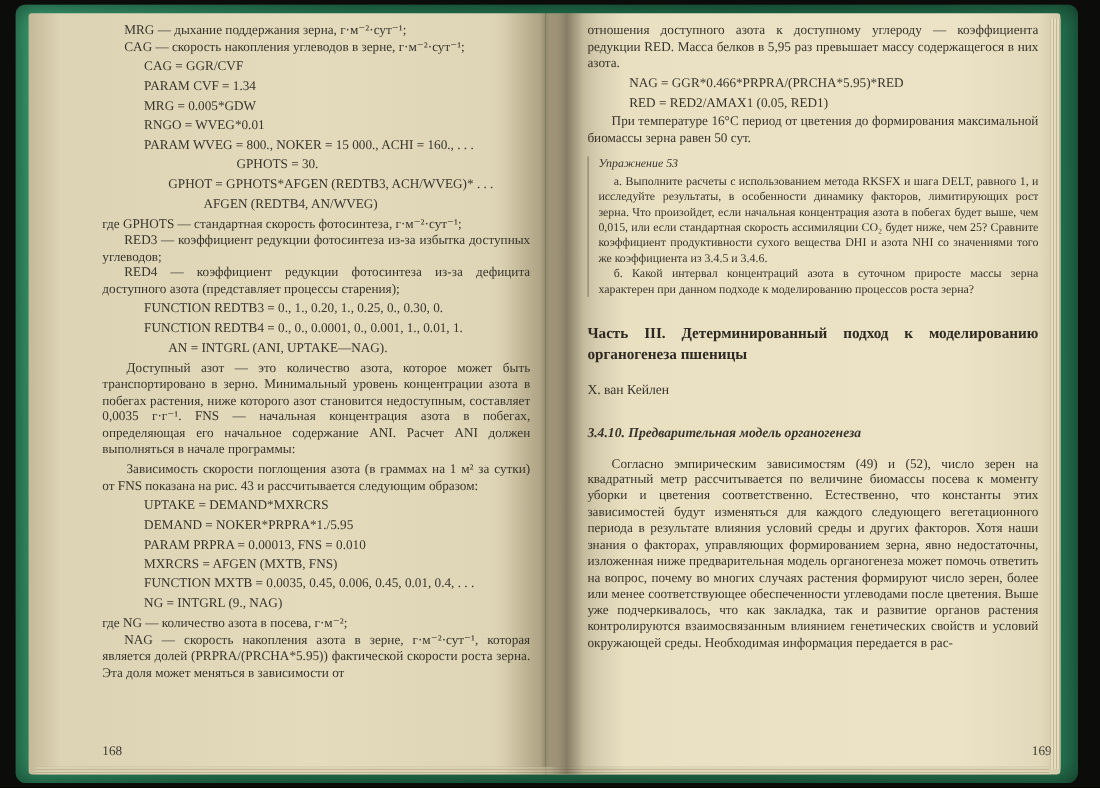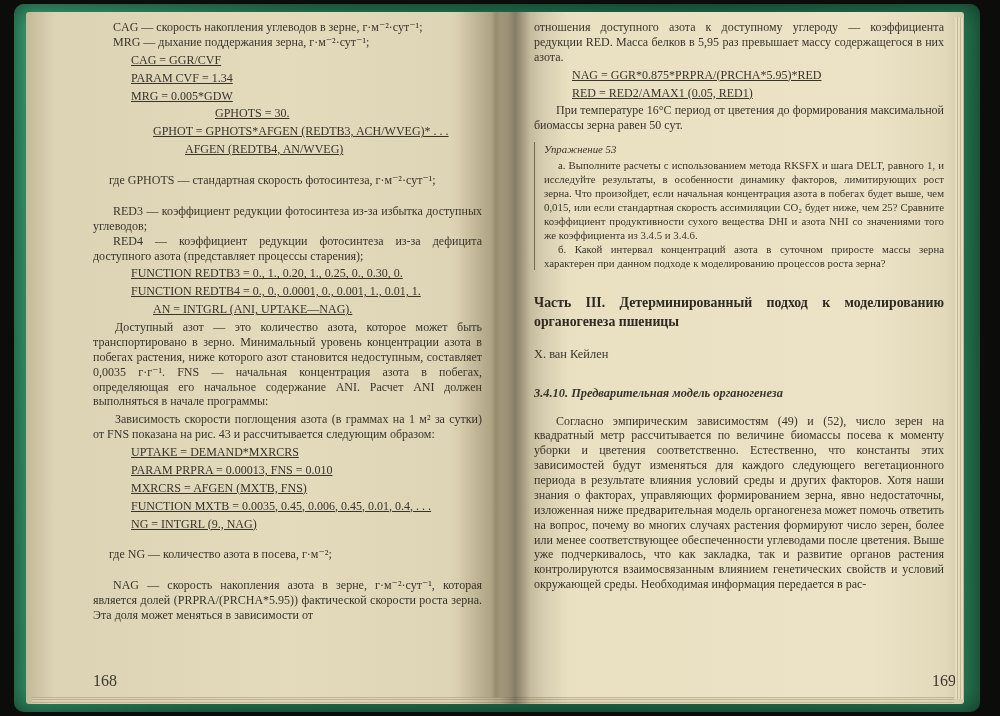--- a/index.html
+++ b/index.html
@@ -19,30 +19,30 @@
     background:linear-gradient(90deg,rgba(55,40,15,0) 0%,rgba(55,40,15,.18) 38%,rgba(25,16,5,.42) 52%,rgba(55,40,15,.16) 66%,rgba(55,40,15,0) 100%);}
   .edge-right{position:absolute;right:0;top:5px;bottom:5px;width:9px;
     background:repeating-linear-gradient(90deg,#e7dec0 0 2px,#bfb596 2px 3px);opacity:.9;}
   .edge-bottom{position:absolute;left:6px;right:10px;bottom:0;height:7px;
     background:repeating-linear-gradient(0deg,#d9d0b1 0 1.5px,#b3a98a 1.5px 2.5px);opacity:.7;}
 
   .content{position:absolute;top:8px;bottom:36px;overflow:hidden;color:#38342c;
            font-size:12px;line-height:1.24;}
   .content-left{left:67px;right:14px;}
   .content-right{left:38px;right:20px;}
-  .pagenum{position:absolute;bottom:14px;font-size:16px;color:#3c3830;}
+  .pagenum{position:absolute;bottom:14px;font-size:12px;color:#3c3830;}
   .pn-left{left:67px;}
   .pn-right{right:8px;}
 
   .blk{margin:0;}
   .para{text-align:justify;text-indent:22px;margin:3px 0 2px;}
   .para0{text-align:justify;margin:0 0 2px;}
-  .def{text-align:justify;margin:16px;}
+  .def{text-align:justify;margin:0;}
   .def2{text-align:justify;text-indent:20px;margin:0;}
-  .formula{margin:3px 0;white-space:nowrap;text-decoration:underline;}
+  .formula{margin:3px 0;white-space:nowrap;}
   .ind1{padding-left:38px;}
   .ind2{padding-left:60px;}
   .ind3{padding-left:92px;}
   .ind4{padding-left:122px;}
 
   .exercise{border-left:1px solid #7b735f;padding-left:9px;margin:9px 0 10px;
             font-size:10.8px;line-height:1.3;}
   .ex-title{font-style:italic;margin:0 0 2px;}
   .ex{text-align:justify;text-indent:14px;margin:0;}
 
@@ -52,50 +52,53 @@
   .section-heading{font-weight:bold;font-style:italic;font-size:12.4px;margin:0 0 12px;}
 </style>
 </head>
 <body>
 
 <div class="photo">
   <div class="cover"></div>
   <div class="pages">
     <div class="page page-left">
       <div class="content content-left" id="content-left">
+          <div class="blk def2">MRG — дыхание поддержания зерна, г·м⁻²·сут⁻¹;</div>
           <div class="blk def2">CAG — скорость накопления углеводов в зерне, г·м⁻²·сут⁻¹;</div>
-          <div class="blk def2">MRG — дыхание поддержания зерна, г·м⁻²·сут⁻¹;</div>
           <div class="blk formula ind1">CAG = GGR/CVF</div>
           <div class="blk formula ind1">PARAM CVF = 1.34</div>
           <div class="blk formula ind1">MRG = 0.005*GDW</div>
+          <div class="blk formula ind1">RNGO = WVEG*0.01</div>
+          <div class="blk formula ind1">PARAM WVEG = 800., NOKER = 15 000., ACHI = 160., . . .</div>
           <div class="blk formula ind4">GPHOTS = 30.</div>
           <div class="blk formula ind2">GPHOT = GPHOTS*AFGEN (REDTB3, ACH/WVEG)* . . .</div>
           <div class="blk formula ind3">AFGEN (REDTB4, AN/WVEG)</div>
           <div class="blk def">где GPHOTS — стандартная скорость фотосинтеза, г·м⁻²·сут⁻¹;</div>
           <div class="blk def2">RED3 — коэффициент редукции фотосинтеза из-за избытка доступных углеводов;</div>
           <div class="blk def2">RED4 — коэффициент редукции фотосинтеза из-за дефицита доступного азота (представляет процессы старения);</div>
           <div class="blk formula ind1">FUNCTION REDTB3 = 0., 1., 0.20, 1., 0.25, 0., 0.30, 0.</div>
           <div class="blk formula ind1">FUNCTION REDTB4 = 0., 0., 0.0001, 0., 0.001, 1., 0.01, 1.</div>
           <div class="blk formula ind2">AN = INTGRL (ANI, UPTAKE—NAG).</div>
           <div class="blk para">Доступный азот — это количество азота, которое может быть транспортировано в зерно. Минимальный уровень концентрации азота в побегах растения, ниже которого азот становится недоступным, составляет 0,0035 г·г⁻¹. FNS — начальная концентрация азота в побегах, определяющая его начальное содержание ANI. Расчет ANI должен выполняться в начале программы:</div>
           <div class="blk para">Зависимость скорости поглощения азота (в граммах на 1 м² за сутки) от FNS показана на рис. 43 и рассчитывается следующим образом:</div>
           <div class="blk formula ind1">UPTAKE = DEMAND*MXRCRS</div>
+          <div class="blk formula ind1">DEMAND = NOKER*PRPRA*1./5.95</div>
           <div class="blk formula ind1">PARAM PRPRA = 0.00013,  FNS = 0.010</div>
           <div class="blk formula ind1">MXRCRS = AFGEN (MXTB, FNS)</div>
           <div class="blk formula ind1">FUNCTION MXTB = 0.0035, 0.45, 0.006, 0.45, 0.01, 0.4, . . .</div>
           <div class="blk formula ind1">NG = INTGRL (9., NAG)</div>
           <div class="blk def">где NG — количество азота в посева, г·м⁻²;</div>
           <div class="blk def2">NAG — скорость накопления азота в зерне, г·м⁻²·сут⁻¹, которая является долей (PRPRA/(PRCHA*5.95)) фактической скорости роста зерна. Эта доля может меняться в зависимости от</div>
         </div>
       <div class="pagenum pn-left">168</div>
     </div>
     <div class="page page-right">
       <div class="content content-right" id="content-right">
           <div class="blk para0">отношения доступного азота к доступному углероду — коэффициента редукции RED. Масса белков в 5,95 раз превышает массу содержащегося в них азота.</div>
-          <div class="blk formula ind1">NAG = GGR*0.875*PRPRA/(PRCHA*5.95)*RED</div>
+          <div class="blk formula ind1">NAG = GGR*0.466*PRPRA/(PRCHA*5.95)*RED</div>
           <div class="blk formula ind1">RED = RED2/AMAX1 (0.05, RED1)</div>
           <div class="blk para">При температуре 16°C период от цветения до формирования максимальной биомассы зерна равен 50 сут.</div>
           <div class="exercise">
             <div class="blk ex-title">Упражнение 53</div>
             <div class="blk ex">а. Выполните расчеты с использованием метода RKSFX и шага DELT, равного 1, и исследуйте результаты, в особенности динамику факторов, лимитирующих рост зерна. Что произойдет, если начальная концентрация азота в побегах будет выше, чем 0,015, или если стандартная скорость ассимиляции CO₂ будет ниже, чем 25? Сравните коэффициент продуктивности сухого вещества DHI и азота NHI со значениями того же коэффициента из 3.4.5 и 3.4.6.</div>
             <div class="blk ex">б. Какой интервал концентраций азота в суточном приросте массы зерна характерен при данном подходе к моделированию процессов роста зерна?</div>
           </div>
           <div class="blk part-heading">Часть III. Детерминированный подход к моделированию органогенеза пшеницы</div>
           <div class="blk author">Х. ван Кейлен</div>
           <div class="blk section-heading">3.4.10. Предварительная модель органогенеза</div>

